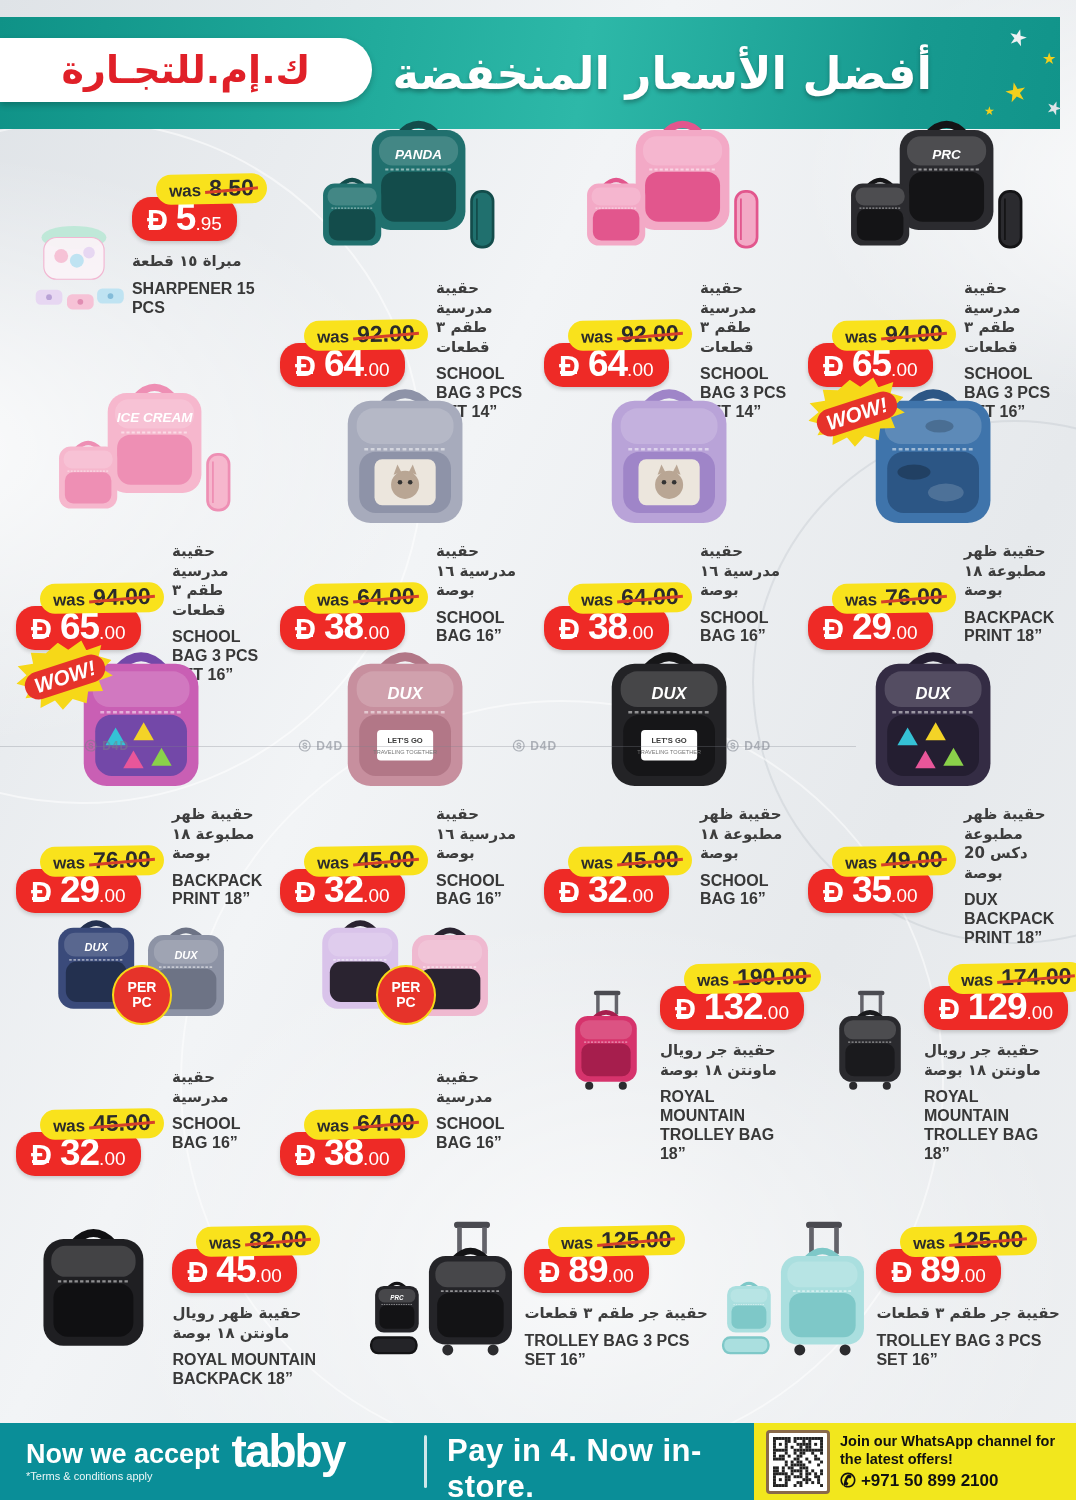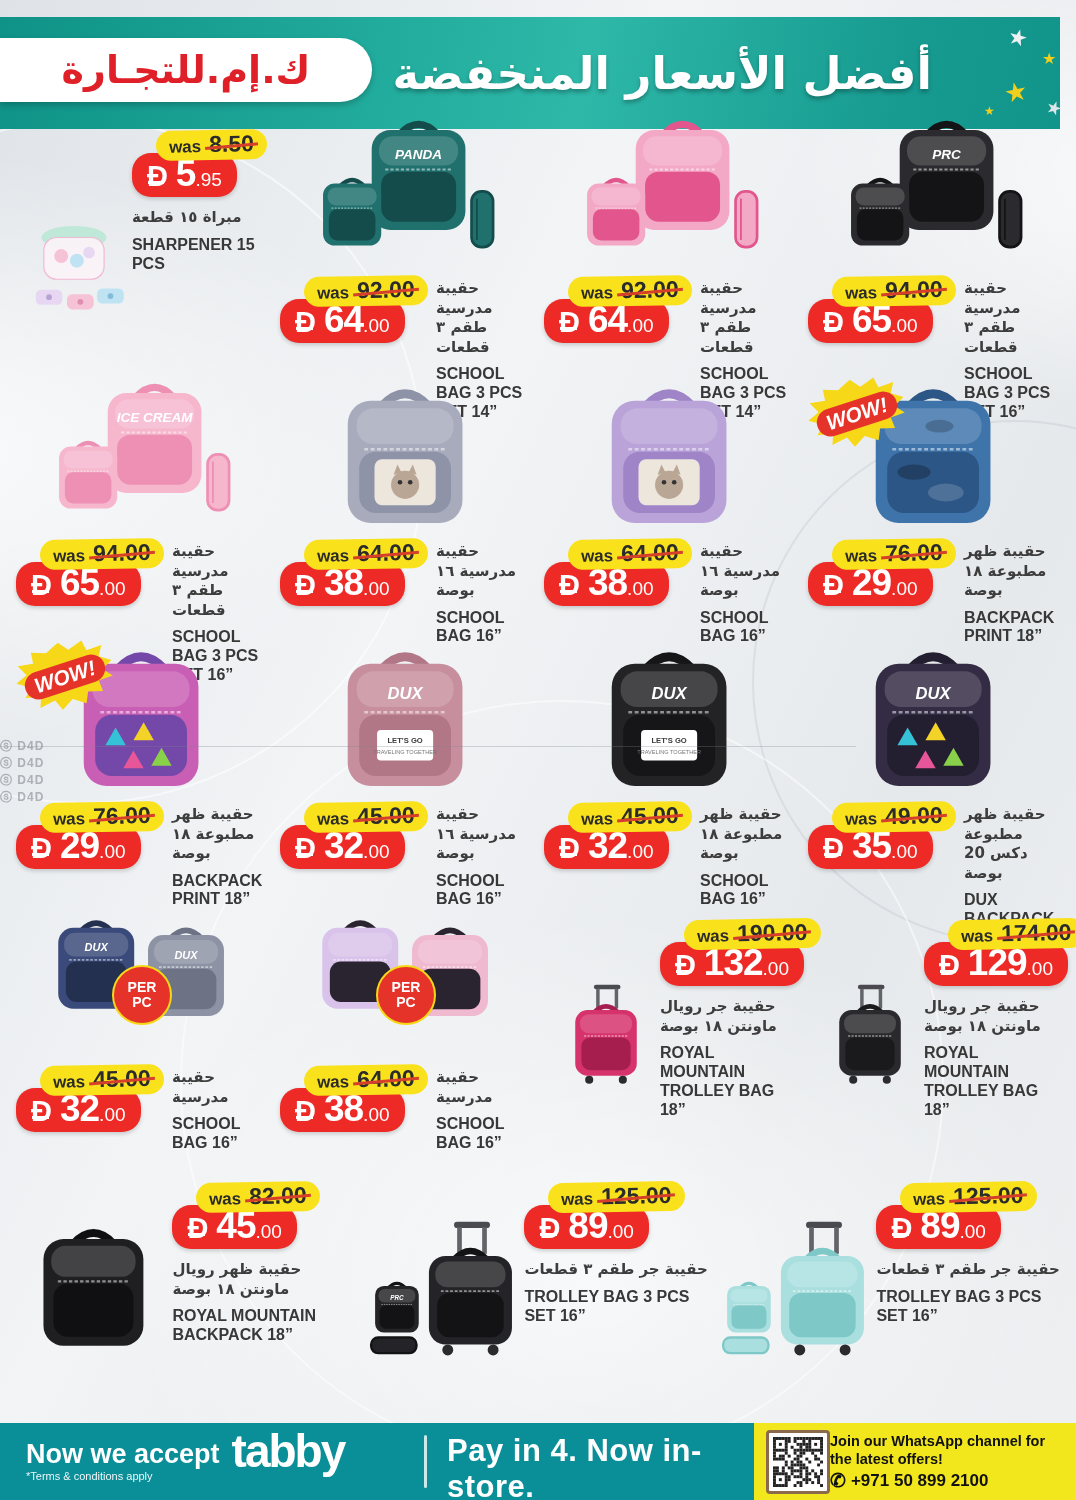--- a/index.html
+++ b/index.html
@@ -33,21 +33,21 @@
   .r1,.r2,.r3,.r4{height:263px;}
   .r5{grid-template-columns:repeat(3,1fr);height:246px;}
   .card{position:relative;display:flex;flex-direction:column;padding:2px 4px;min-width:0;}
   .card.side{flex-direction:row;align-items:stretch;}
   .img-box{position:relative;flex:1 1 auto;min-height:0;}
   .card.bottom .img-box{height:158px;flex:0 0 158px;}
   .card.side .img-box{flex:0 0 46%;}
   .img-box svg{width:100%;height:100%;}
   .info{display:flex;gap:4px;align-items:flex-start;margin-top:2px;}
   .right{flex:1;display:flex;flex-direction:column;padding-top:14px;min-width:0;}
-  .price-stack{display:flex;flex-direction:column;flex:0 0 152px;max-width:152px;}
+  .price-stack{display:flex;flex-direction:column;flex:0 0 152px;max-width:152px;margin-top:44px;}
   .card.side .price-stack{flex:0 0 auto;}
   .was-pill{display:inline-flex;align-items:baseline;gap:8px;background:#f9e21c;
     border-radius:16px;padding:1px 13px 2px;margin-left:24px;width:fit-content;
     position:relative;z-index:2;transform:rotate(-1deg);}
   .was-word{font-size:17px;font-weight:bold;color:#2b2b2b;}
   .was-num{font-size:23px;font-weight:bold;color:#2b2b2b;position:relative;}
   .was-num::after{content:"";position:absolute;left:-4px;right:-4px;top:50%;height:3px;
     background:#d6402a;transform:rotate(-4deg);}
   .now-pill{display:inline-flex;align-items:baseline;background:#ee2a26;border-radius:19px;
     padding:3px 15px 6px;margin-top:-7px;color:#fff;width:fit-content;
@@ -69,36 +69,36 @@
   .wow .wtxt{position:absolute;left:50%;top:50%;transform:translate(-50%,-50%) rotate(-6deg);
     background:#e6332a;color:#fff;font-weight:bold;font-style:italic;font-size:21px;
     padding:2px 10px;border-radius:22px;white-space:nowrap;}
   .perpc{position:absolute;left:50%;top:38%;transform:translateX(-50%);width:56px;height:56px;
     border-radius:50%;background:#e6332a;border:2px solid #f6d818;color:#fff;display:flex;
     flex-direction:column;align-items:center;justify-content:center;font-weight:bold;
     font-size:14px;line-height:1.05;z-index:3;}
 
   
   .wm{position:absolute;left:0;width:856px;top:746px;border-top:1px solid rgba(125,130,140,.3);
-    display:flex;justify-content:space-around;pointer-events:none;flex-direction:column;}
+    display:flex;justify-content:space-around;pointer-events:none;}
   .wm span{transform:translateY(-55%);font-size:12px;font-weight:bold;color:rgba(120,126,136,.55);
     background:transparent;letter-spacing:1px;}
 
   
   .footer{position:absolute;left:0;bottom:0;width:1076px;height:77px;background:#0a8e98;
     display:flex;align-items:stretch;}
   .f-left{padding:10px 0 0 26px;color:#fff;width:390px;}
   .accept-line{display:flex;align-items:flex-end;gap:12px;}
   .now-we{font-size:27px;font-weight:bold;}
   .tabby{font-size:46px;font-weight:bold;letter-spacing:-2px;line-height:.8;}
   .terms{font-size:11px;margin-top:0;opacity:.92;}
   .f-div{width:3px;background:rgba(255,255,255,.8);margin:12px 8px;border-radius:2px;}
   .f-mid{padding:10px 0 0 12px;color:#fff;flex:1;}
   .pay1{font-size:31px;font-weight:bold;letter-spacing:.5px;}
-  .f-right{width:300px;background:#f2e71d;display:flex;align-items:center;padding:0 10px 0 12px;}
+  .f-right{width:300px;background:#f2e71d;display:flex;align-items:center;gap:10px;padding:0 10px 0 12px;}
   .qr{width:58px;height:58px;background:#fff;border:3px solid #8a6a4a;border-radius:4px;
     display:flex;align-items:center;justify-content:center;flex:0 0 auto;}
   .qr svg{width:50px;height:50px;}
   .wa-text{color:#111;font-weight:bold;font-size:14.5px;line-height:1.25;}
   .wa-phone{display:flex;align-items:center;gap:5px;font-size:17px;margin-top:2px;}
   .wa-icon{font-size:19px;line-height:1;}
 </style>
 </head>
 <body>
 

